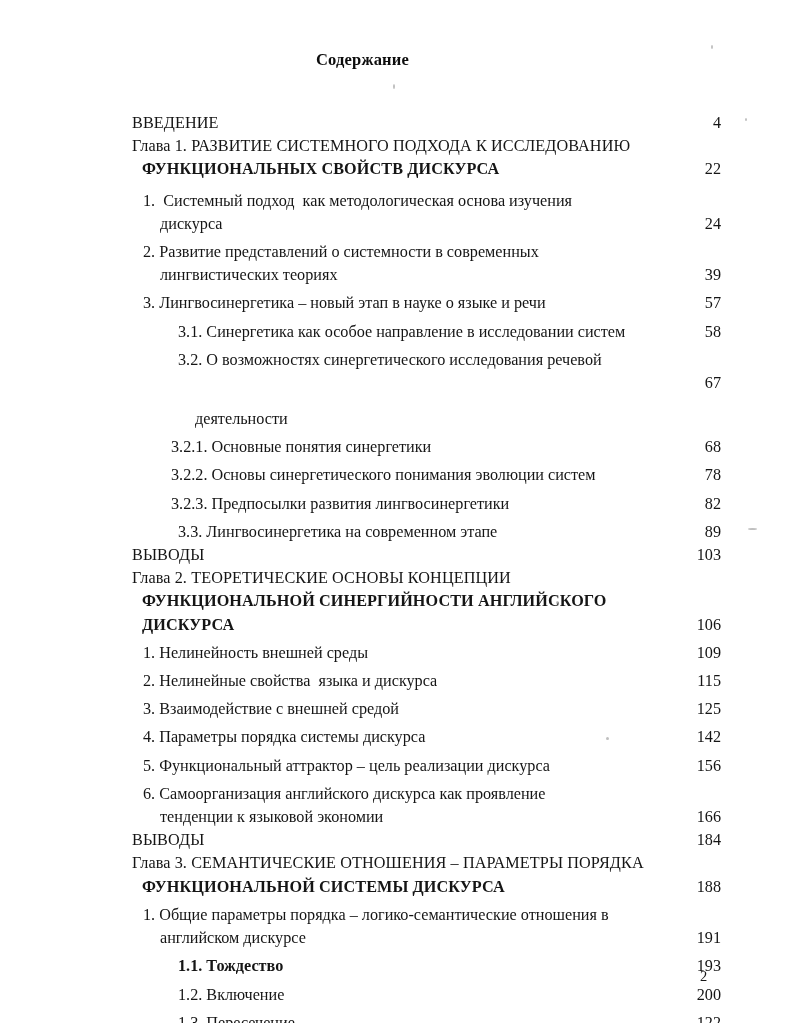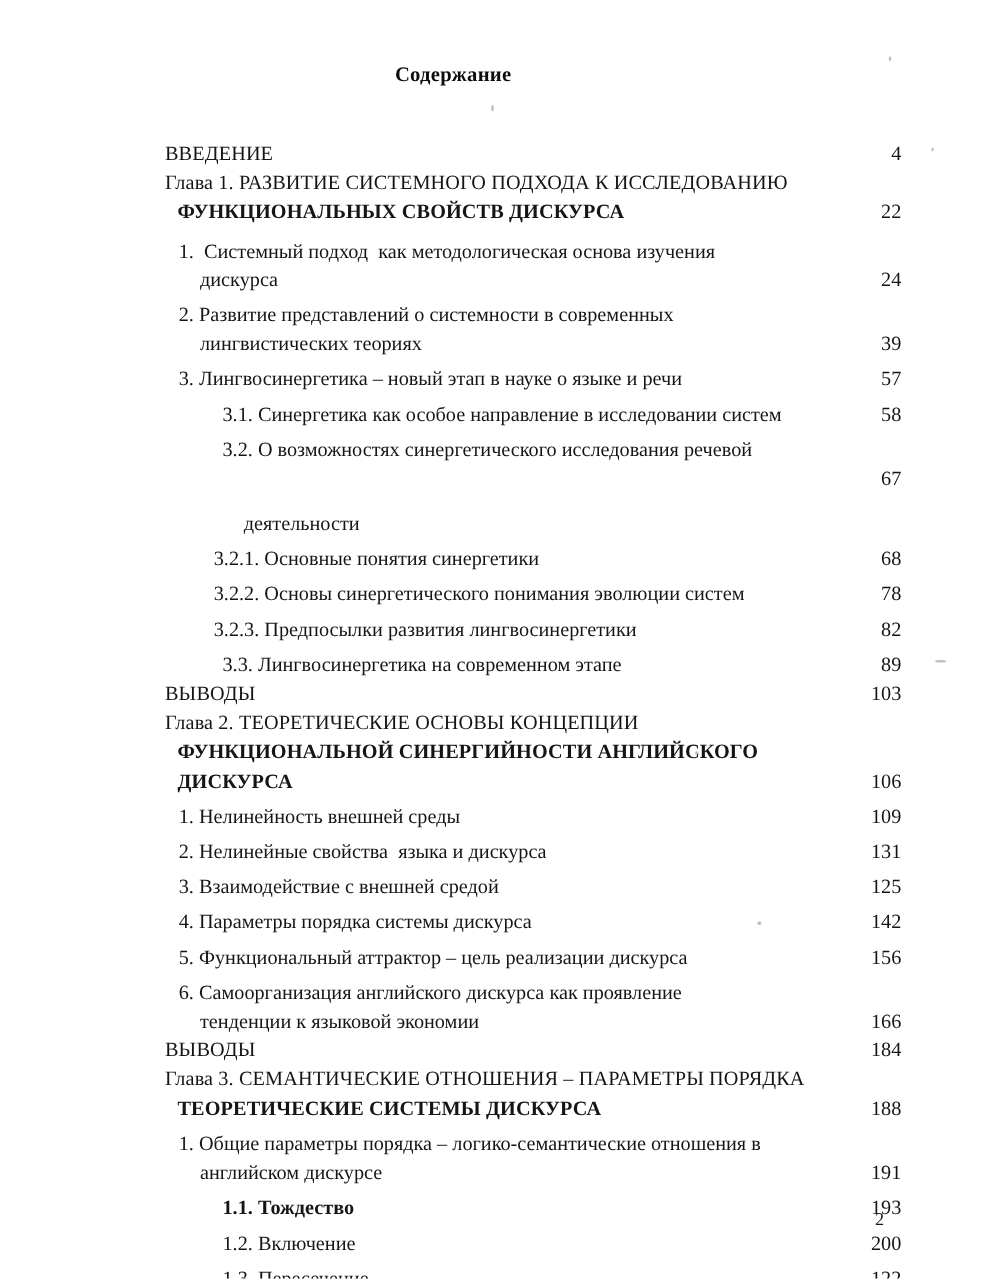--- a/index.html
+++ b/index.html
@@ -200,21 +200,21 @@
         <span class="toc-page">106</span>
       </div>
       <div class="gap-sm"></div>
       <div class="toc-row">
         <span class="toc-label lvl-1">1. Нелинейность внешней среды</span>
         <span class="toc-page">109</span>
       </div>
       <div class="gap-sm"></div>
       <div class="toc-row">
         <span class="toc-label lvl-1">2. Нелинейные свойства  языка и дискурса</span>
-        <span class="toc-page">131</span>
+        <span class="toc-page">115</span>
       </div>
       <div class="gap-sm"></div>
       <div class="toc-row">
         <span class="toc-label lvl-1">3. Взаимодействие с внешней средой</span>
         <span class="toc-page">125</span>
       </div>
       <div class="gap-sm"></div>
       <div class="toc-row">
         <span class="toc-label lvl-1">4. Параметры порядка системы дискурса</span>
         <span class="toc-page">142</span>
@@ -235,21 +235,21 @@
       </div>
       <div class="toc-row">
         <span class="toc-label lvl-chapter caps">ВЫВОДЫ</span>
         <span class="toc-page">184</span>
       </div>
       <div class="toc-row">
         <span class="toc-label lvl-chapter caps">Глава 3. СЕМАНТИЧЕСКИЕ ОТНОШЕНИЯ – ПАРАМЕТРЫ ПОРЯДКА</span>
         <span class="toc-page"></span>
       </div>
       <div class="toc-row">
-        <span class="toc-label lvl-chapter-cont caps">ТЕОРЕТИЧЕСКИЕ СИСТЕМЫ ДИСКУРСА</span>
+        <span class="toc-label lvl-chapter-cont caps">ФУНКЦИОНАЛЬНОЙ СИСТЕМЫ ДИСКУРСА</span>
         <span class="toc-page">188</span>
       </div>
       <div class="gap-sm"></div>
       <div class="toc-row">
         <span class="toc-label lvl-1">1. Общие параметры порядка – логико-семантические отношения в</span>
         <span class="toc-page"></span>
       </div>
       <div class="toc-row">
         <span class="toc-label lvl-1-cont">английском дискурсе</span>
         <span class="toc-page">191</span>

